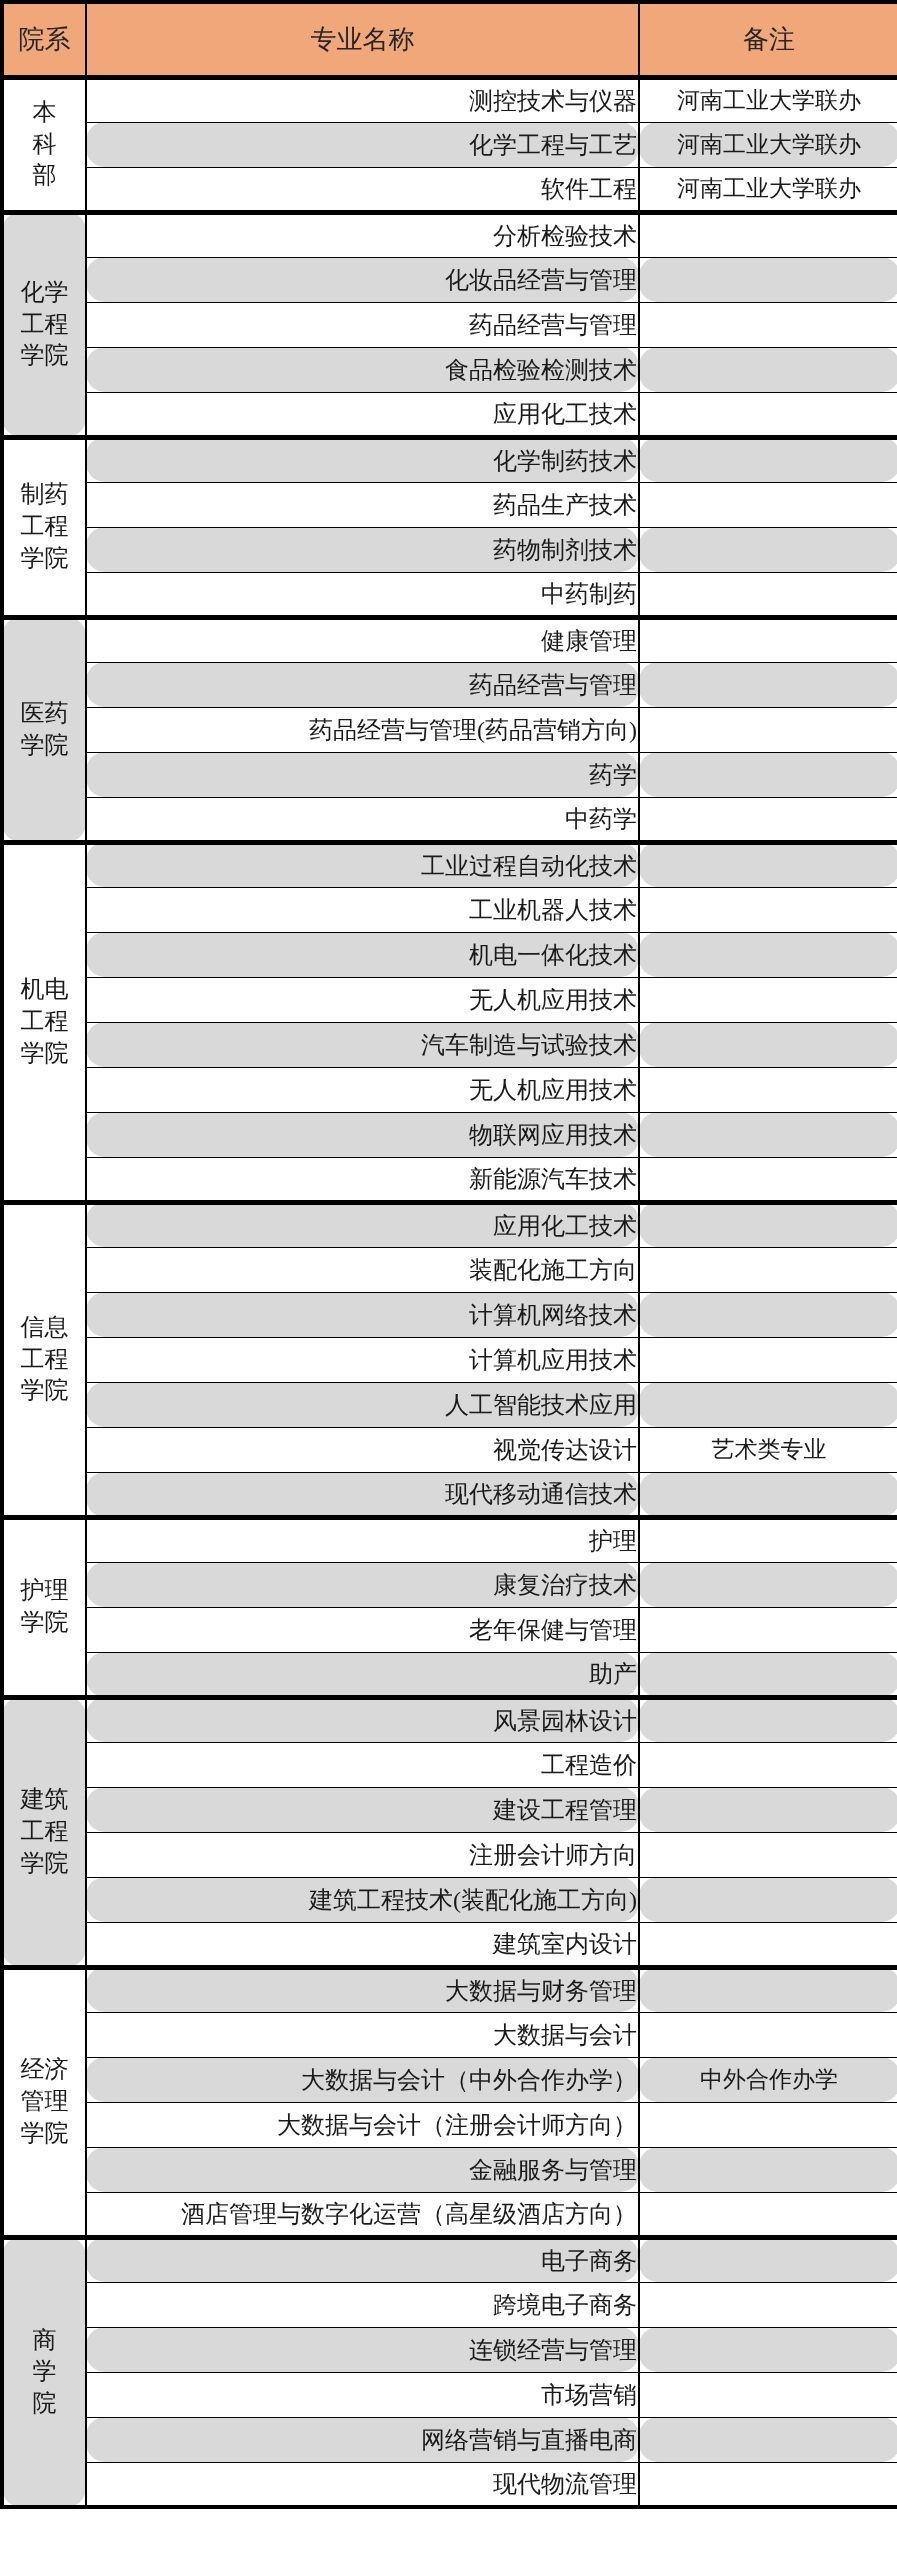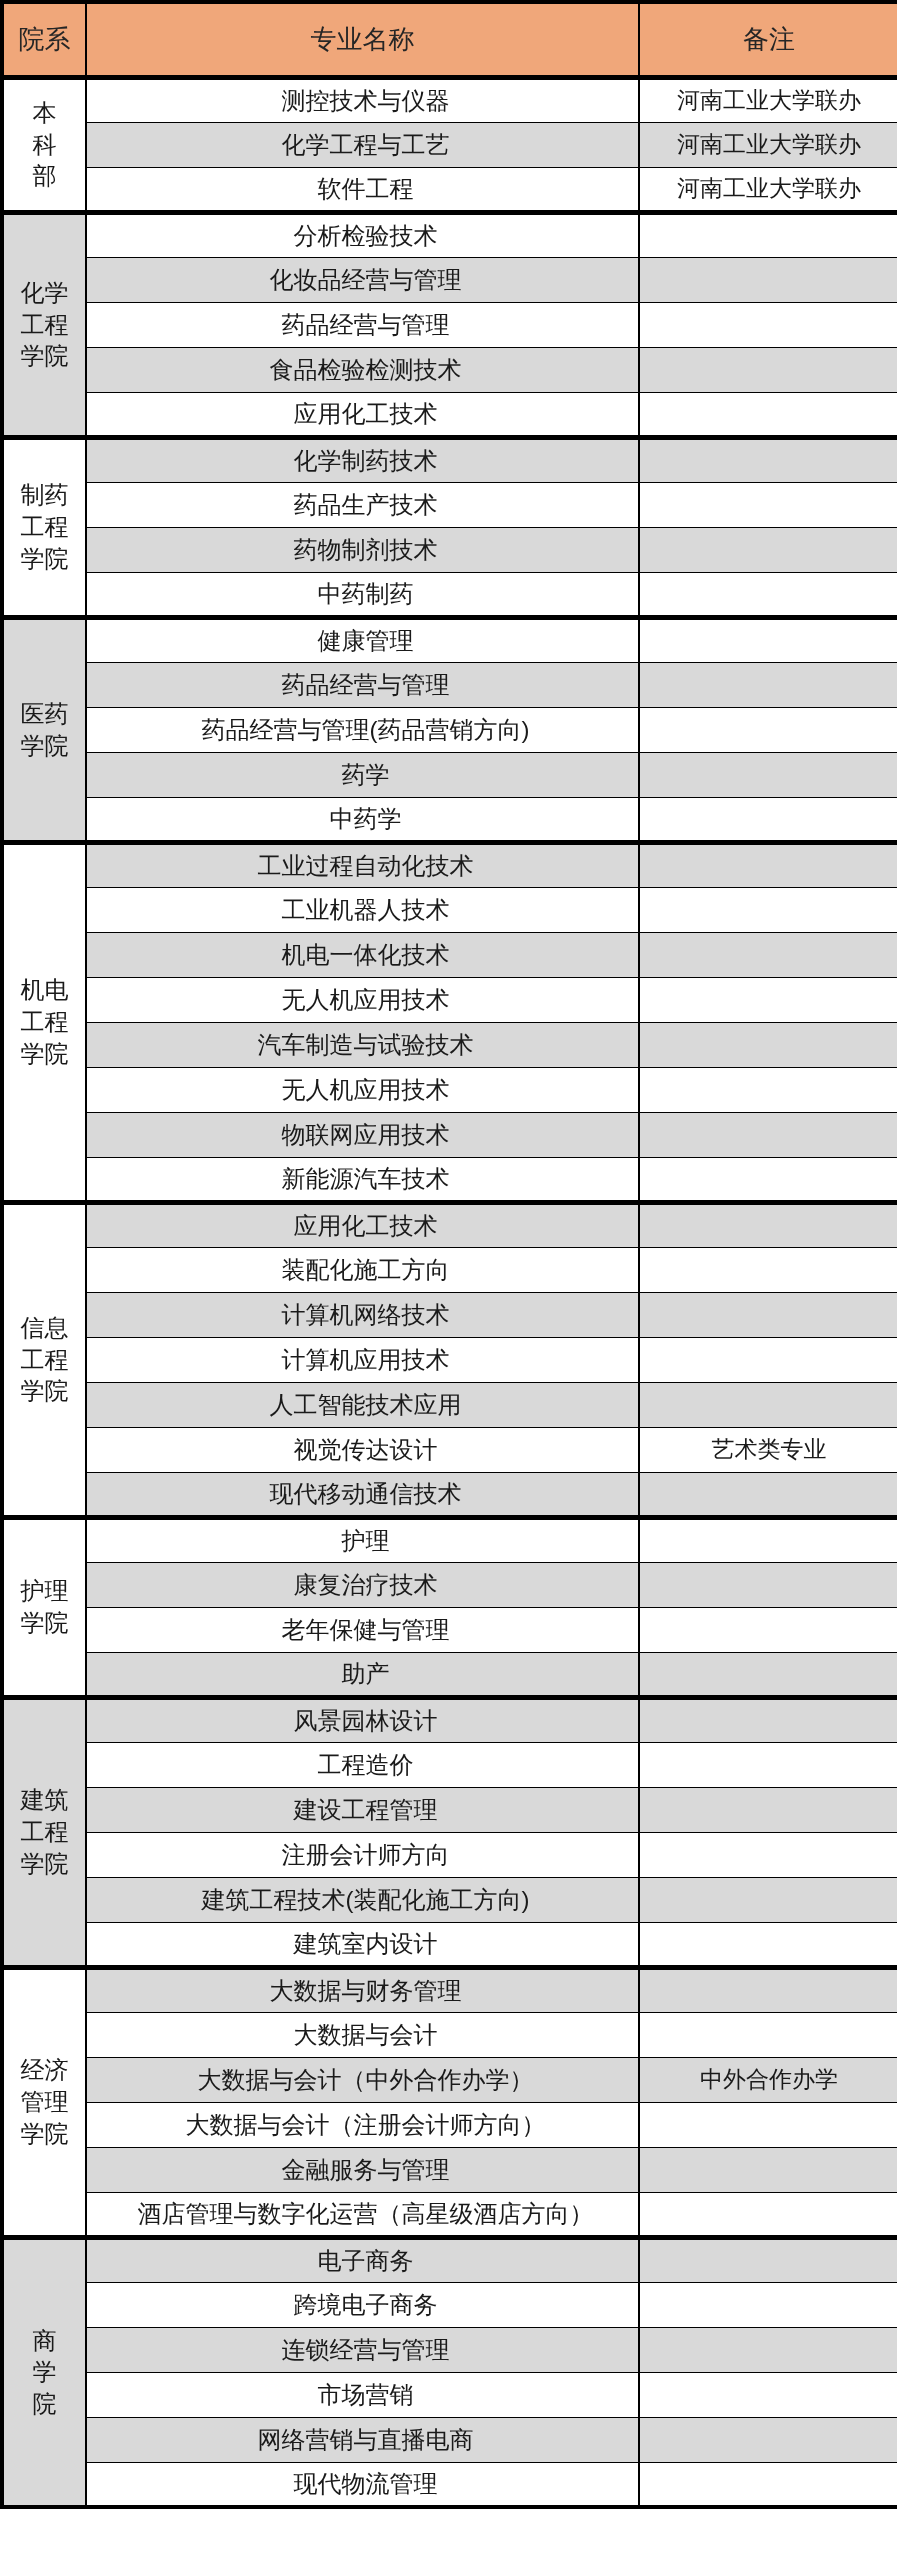--- a/index.html
+++ b/index.html
@@ -5,21 +5,21 @@
   :root {
     --header-bg: #F0A77A;
     --row-gray: #D9D9D9;
     --row-white: #FFFFFF;
     --border-color: #000000;
     --text-color: #1A1A1A;
   }
   * { box-sizing: border-box; }
   html, body { margin: 0; padding: 0; background: #FFFFFF; }
   body { font-family: "Liberation Sans", sans-serif; color: var(--text-color); }
-  .page { width: 764px; }
+  .page { width: 764px; font-family: Liberation Serif, serif; }
 
   table.majors-table {
     width: 898px;
     table-layout: fixed;
     border-collapse: collapse;
     border: 4.6px solid var(--border-color);
   }
 
   thead th {
     height: 75px;
@@ -46,32 +46,32 @@
 
   td.dept-cell {
     text-align: center;
     white-space: pre-line;
     line-height: 1.32;
     border-left: 4.6px solid var(--border-color);
     border-right: 2.9px solid var(--border-color);
     padding: 0 2.3px;
   }
   td.major-cell {
-    text-align: center;
+    text-align: right;
     padding-left: 6.8px;
     border-right: 2.9px solid var(--border-color);
   }
   td.note-cell {
     text-align: center;
     font-size: 23px;
     border-right: 4.6px solid var(--border-color);
   }
 
   .shade-white { background: var(--row-white); }
-  .shade-gray  { background: var(--row-gray); }
+  .shade-gray  { background: var(--row-gray); border-radius: 19px; }
 </style>
 </head>
 <body>
 
 <div class="page">
   <table class="majors-table">
     <colgroup>
       <col style="width:84px">
       <col style="width:553px">
       <col style="width:261px">

